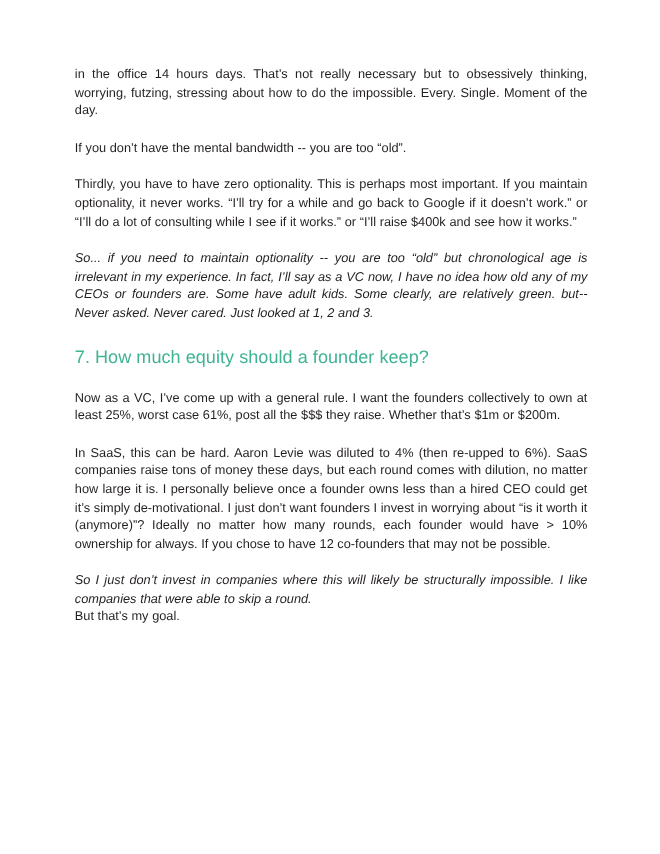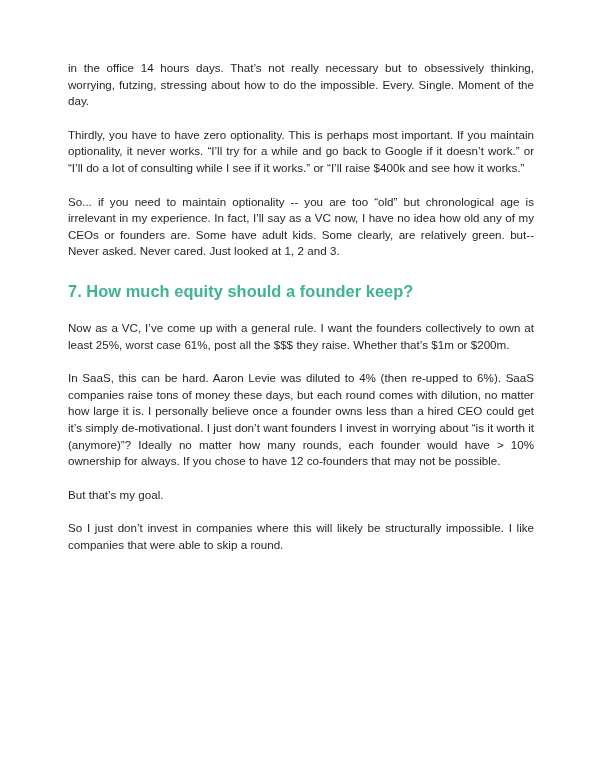--- a/index.html
+++ b/index.html
@@ -36,27 +36,28 @@
     font-size: 11.6px;
     line-height: 16.6px;
     color: #231f20;
     text-align: justify;
     letter-spacing: 0.0px;
     word-spacing: 0.1px;
   }
 
   p.body-para.last {
     margin-bottom: 0;
+    font-style: italic;
   }
 
   h2.section-heading {
     margin: 0;
     font-size: 16.4px;
     line-height: 20px;
-    font-weight: bold;
+    font-weight: normal;
     color: #3fb394;
     letter-spacing: 0.05px;
     text-align: left;
   }
 
   .heading-block {
     margin: 21px 0 19px 0;
   }
 
   
@@ -100,31 +101,32 @@
   }
 </style>
 </head>
 <body>
 
 <div class="page">
 
   <div class="content">
 
     <p class="body-para">in the office 14 hours days. That’s not really necessary but to obsessively thinking, worrying, futzing, stressing about how to do the impossible. Every. Single. Moment of the day.</p>
+    <p class="body-para">If you don’t have the mental bandwidth -- you are too “old”.</p>
     <p class="body-para">Thirdly, you have to have zero optionality. This is perhaps most important. If you maintain optionality, it never works. “I’ll try for a while and go back to Google if it doesn’t work.” or “I’ll do a lot of consulting while I see if it works.” or “I’ll raise $400k and see how it works.”</p>
     <p class="body-para last">So... if you need to maintain optionality -- you are too “old” but chronological age is irrelevant in my experience. In fact, I’ll say as a VC now, I have no idea how old any of my CEOs or founders are. Some have adult kids. Some clearly, are relatively green. but-- Never asked. Never cared. Just looked at 1, 2 and 3.</p>
 
     <div class="heading-block">
       <h2 class="section-heading">7. How much equity should a founder keep?</h2>
     </div>
 
     <p class="body-para">Now as a VC, I’ve come up with a general rule. I want the founders collectively to own at least 25%, worst case 61%, post all the $$$ they raise. Whether that’s $1m or $200m.</p>
     <p class="body-para">In SaaS, this can be hard. Aaron Levie was diluted to 4% (then re-upped to 6%). SaaS companies raise tons of money these days, but each round comes with dilution, no matter how large it is. I personally believe once a founder owns less than a hired CEO could get it’s simply de-motivational. I just don’t want founders I invest in worrying about “is it worth it (anymore)”? Ideally no matter how many rounds, each founder would have &gt; 10% ownership for always. If you chose to have 12 co-founders that may not be possible.</p>
+    <p class="body-para last">So I just don’t invest in companies where this will likely be structurally impossible. I like companies that were able to skip a round.</p>
     <p class="body-para">But that’s my goal.</p>
-    <p class="body-para last">So I just don’t invest in companies where this will likely be structurally impossible. I like companies that were able to skip a round.</p>
 
   </div>
 
   <div class="footer">
 
     <div class="footer-brand">SAASTR.COM</div>
 
     <div class="footer-logo">
       <svg viewBox="0 0 44 48" xmlns="http://www.w3.org/2000/svg" aria-hidden="true">
         <path d="M22 1.6 L40.5 12.2 L40.5 35.8 L22 46.4 L3.5 35.8 L3.5 12.2 Z" fill="#343a4d" stroke="#343a4d" stroke-width="3" stroke-linejoin="round"></path>

